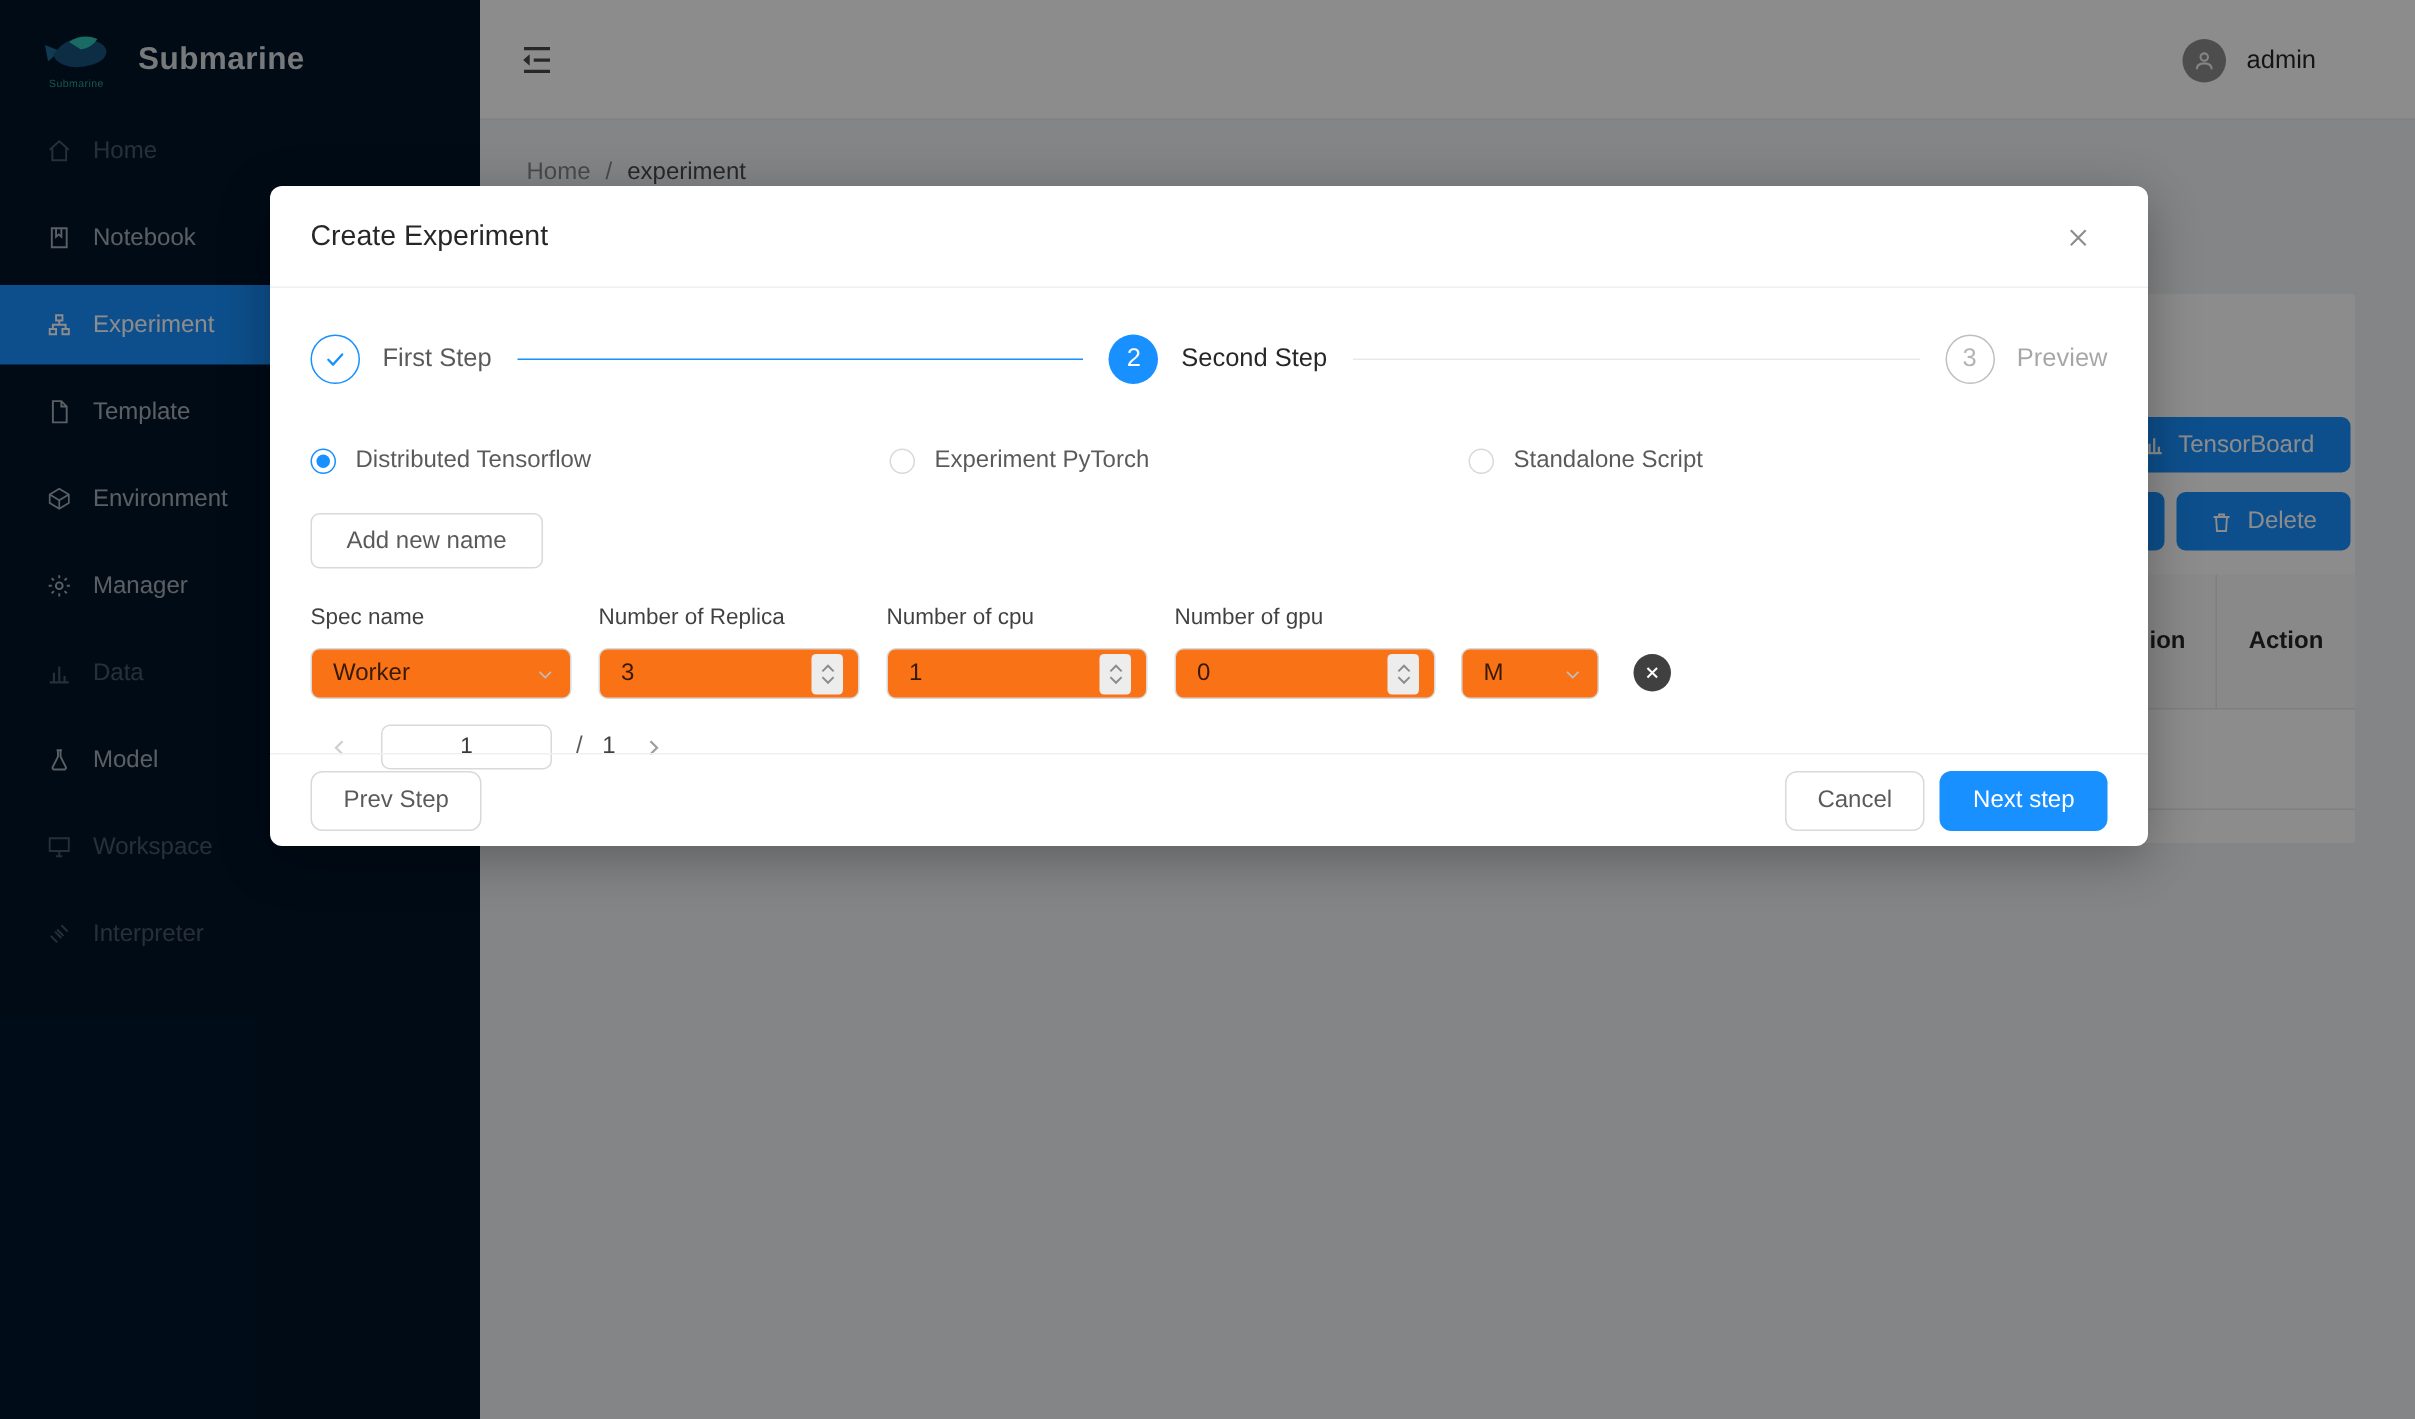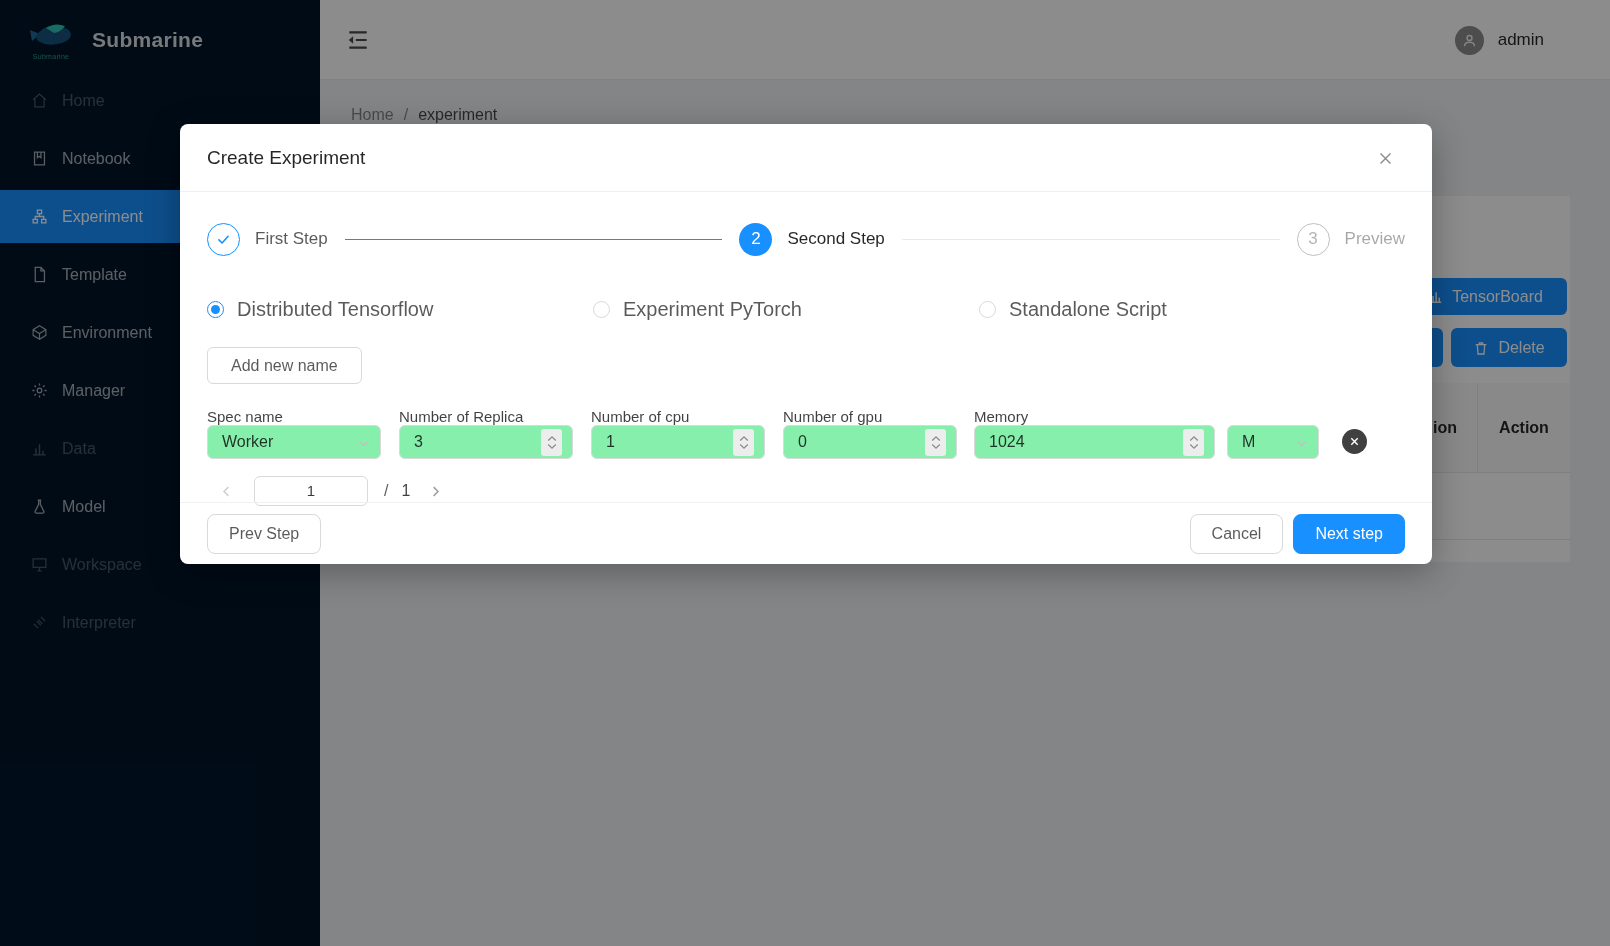--- a/index.html
+++ b/index.html
@@ -71,30 +71,30 @@
   .step-line { flex:1 1 auto; height:1px; margin:0 17px; }
   .step-line.done { background:#1890ff; }
   .step-line.todo { background:#e9e9e9; }
   
   .radio-row { display:flex; margin-top:42px; }
   .radio-item { width:386px; display:flex; align-items:center; cursor:pointer; }
   .radio-dot { width:17px; height:17px; border-radius:50%; border:1px solid #d9d9d9; background:#fff; position:relative; flex:none; }
   .radio-item.checked .radio-dot { border-color:#1890ff; }
   .radio-item.checked .radio-dot::after { content:""; position:absolute; left:3px; top:3px; width:9px; height:9px;
                                           border-radius:50%; background:#1890ff; }
-  .radio-label { margin-left:13px; font-size:20px; color:rgba(0,0,0,0.65); }
+  .radio-label { margin-left:13px; font-size:16px; color:rgba(0,0,0,0.65); }
   
   .add-spec { margin-top:26px; height:37px; padding:0 23px; border:1px solid #d9d9d9; border-radius:6px;
               background:#fff; font-size:16px; color:rgba(0,0,0,0.65); display:inline-flex; align-items:center;
               cursor:pointer; font-family:"Liberation Sans", sans-serif; }
   
   .spec-row { display:flex; margin-top:24px; }
   .fgroup { display:flex; flex-direction:column; }
-  .fgroup .flabel { font-size:15px; color:rgba(0,0,0,0.75); margin-bottom:0; }
-  .control { height:34px; border:1px solid #d9d9d9; border-radius:6px; background:#86efac; display:flex;
+  .fgroup .flabel { font-size:15px; color:rgba(0,0,0,0.75); margin-bottom:12px; }
+  .control { height:34px; border:1px solid #d9d9d9; border-radius:6px; background:#f97316; display:flex;
              align-items:center; padding:0 10px 0 14px; font-size:16px; color:rgba(0,0,0,0.78); cursor:pointer; }
   .chev { margin-left:auto; width:13px; height:13px; color:#bfbfbf; flex:none; }
   .spin { margin-left:auto; width:21px; height:27px; background:#ededed; border-radius:3px; display:flex;
           flex-direction:column; align-items:center; justify-content:center; gap:1px; color:#8c8c8c; cursor:pointer; }
   .spin svg { width:10px; height:7px; display:block; }
   .w174 { width:174px; } .w241 { width:241px; } .w92 { width:92px; }
   .mr18 { margin-right:18px; } .mr17 { margin-right:17px; } .mr12 { margin-right:12px; }
   .remove-spec { width:25px; height:25px; border-radius:50%; background:#404040; color:#fff; display:flex;
                  align-items:center; justify-content:center; margin:auto 0 5px 23px; cursor:pointer; flex:none; }
   .remove-spec svg { width:11px; height:11px; }
@@ -369,34 +369,20 @@
             <span class="spin">
               <svg viewBox="0 0 12 8" fill="none" stroke="currentColor" stroke-width="1.6">
                   <path d="M1.5 6.5 L6 2 L10.5 6.5"></path>
                 </svg>
               <svg viewBox="0 0 12 8" fill="none" stroke="currentColor" stroke-width="1.6">
                   <path d="M1.5 1.5 L6 6 L10.5 1.5"></path>
                 </svg>
             </span>
           </div>
         </div>
-        <div class="fgroup w241 mr12">
-          <span class="flabel">Memory</span>
-          <div class="control">
-            <span>1024</span>
-            <span class="spin">
-              <svg viewBox="0 0 12 8" fill="none" stroke="currentColor" stroke-width="1.6">
-                  <path d="M1.5 6.5 L6 2 L10.5 6.5"></path>
-                </svg>
-              <svg viewBox="0 0 12 8" fill="none" stroke="currentColor" stroke-width="1.6">
-                  <path d="M1.5 1.5 L6 6 L10.5 1.5"></path>
-                </svg>
-            </span>
-          </div>
-        </div>
         <div class="fgroup w92">
           <span class="flabel">&nbsp;</span>
           <div class="control">
             <span>M</span>
             <span class="chev">
               <svg viewBox="0 0 24 24" fill="none" stroke="currentColor" stroke-width="2">
                   <path d="M5 9 L12 16 L19 9"></path>
                 </svg>
             </span>
           </div>

